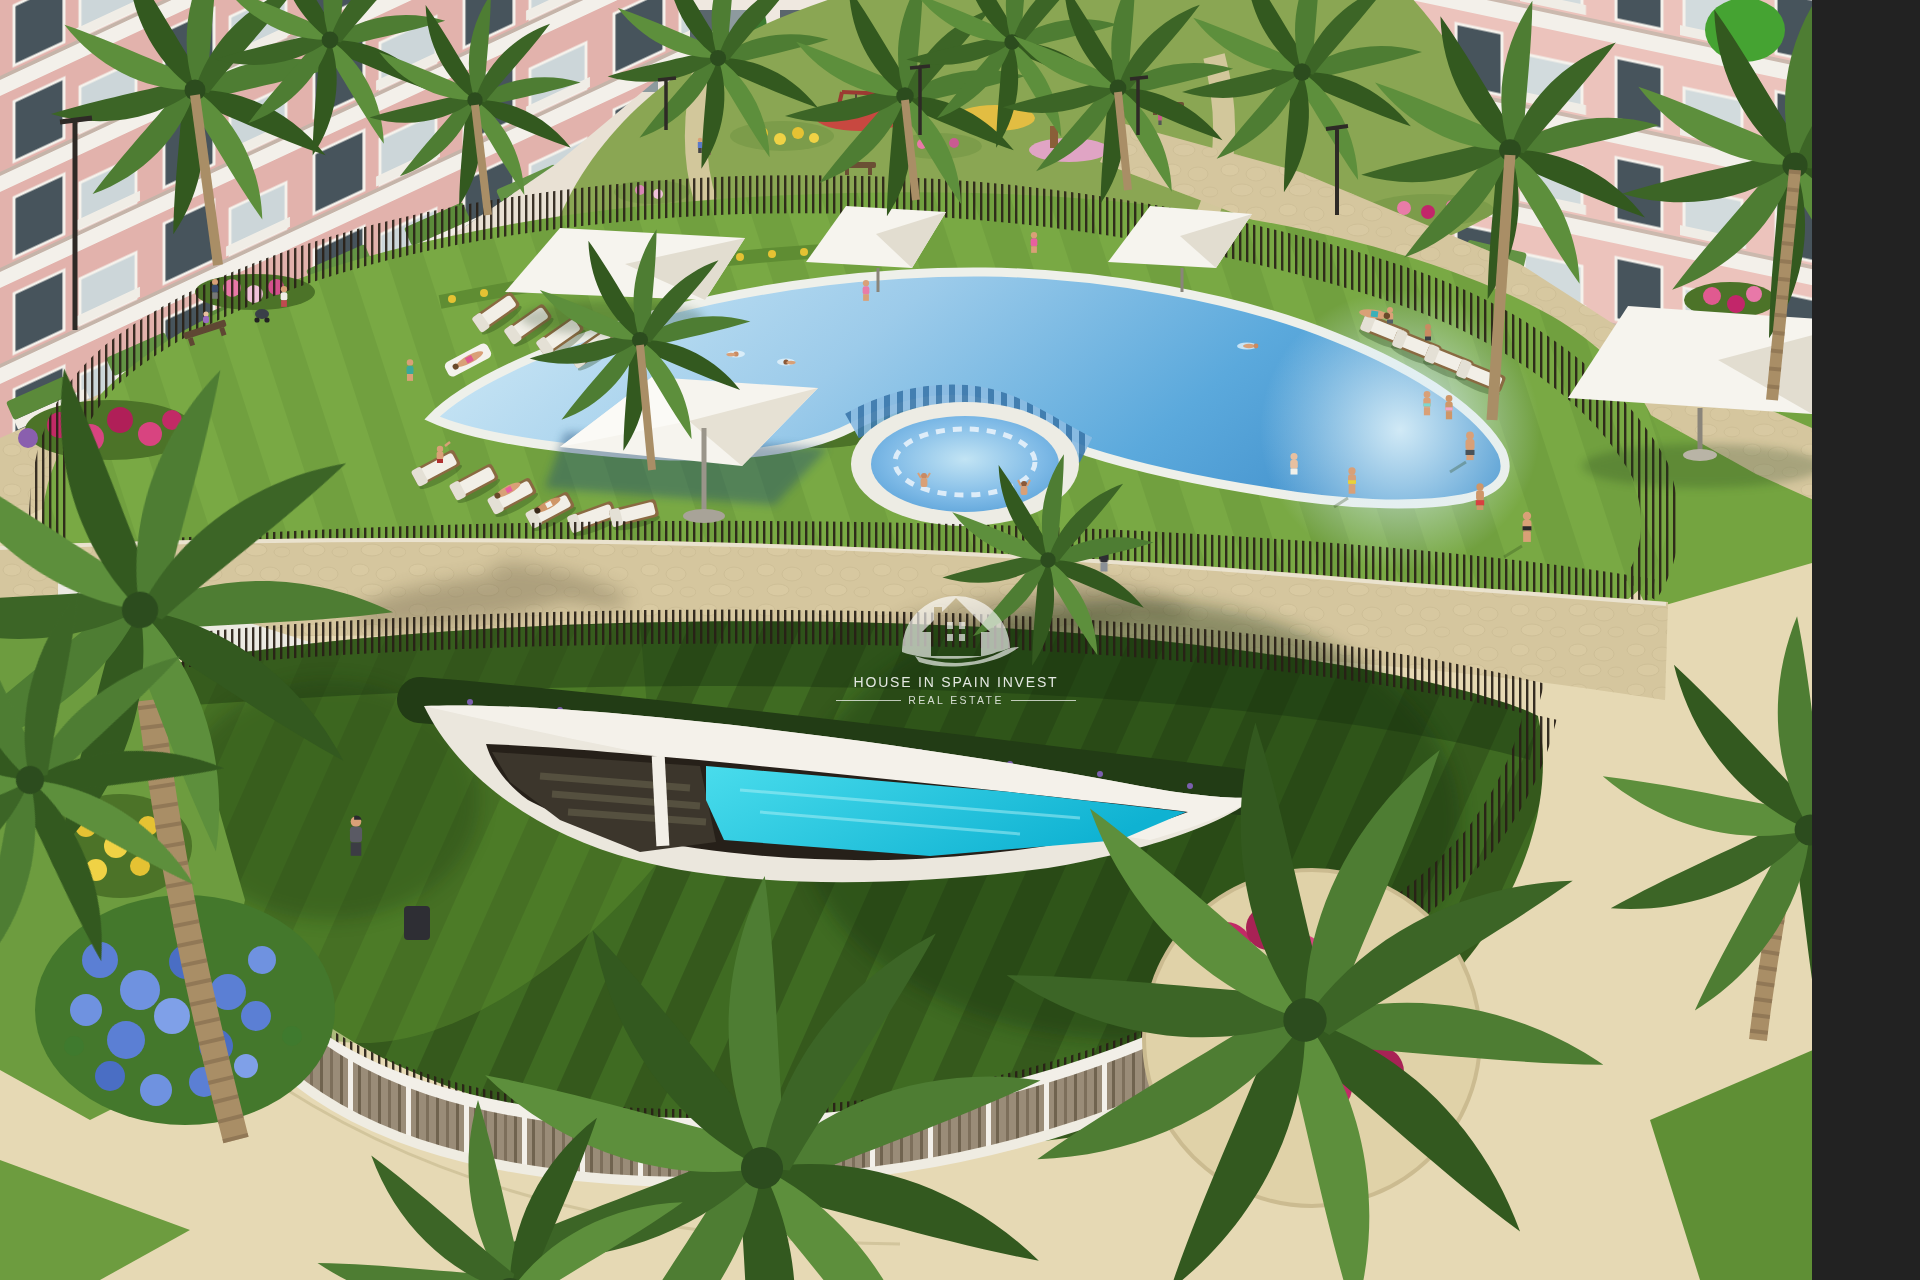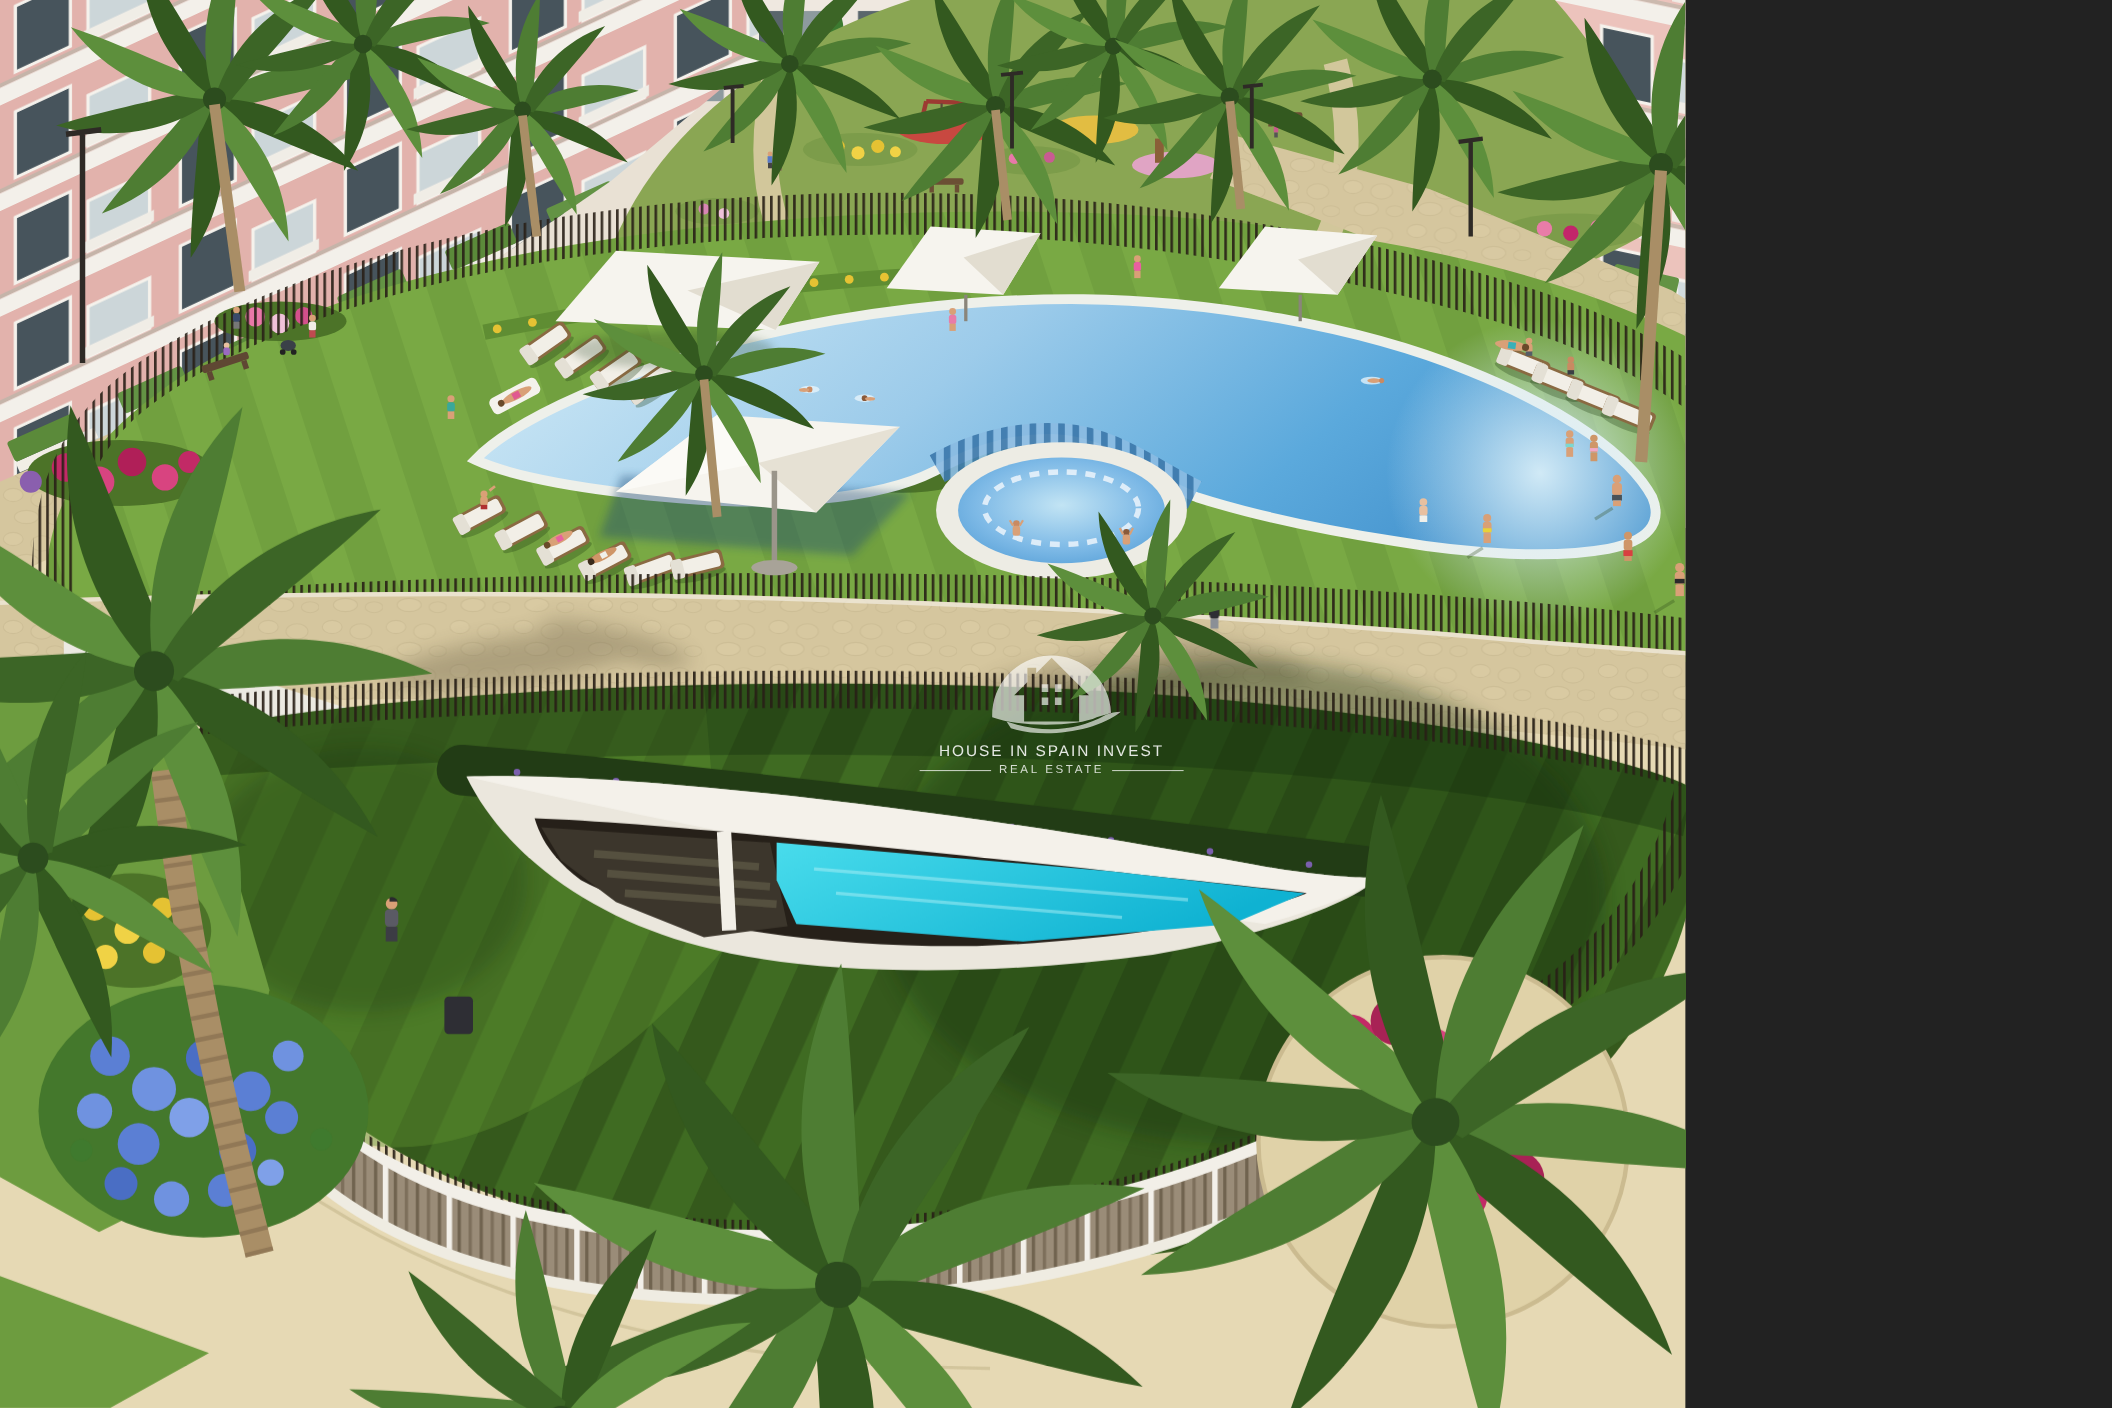--- a/index.html
+++ b/index.html
@@ -1,16 +1,16 @@
 <!DOCTYPE html>
 <html style="--building_pink: #e2b2ac; --building_pink_right: #ecc3bc; --building_white: #f3f0ea; --window_glass: #47545c; --lawn_light: #77a743; --park_lawn: #8aa653; --mound_green: #3f6b22; --mound_green_dark: #35591c; --pool_shallow: #d4ecf7; --pool_deep: #4795cf; --spa_turquoise: #17c2dc; --path_sand: #d5c69e; --sand_light: #e6d9b4; --fence_dark: #281f16; --parasol_white: #f6f4ee; --flower_magenta: #c22a66; --flower_pink: #e886b0; --flower_yellow: #e5c233; --flower_blue: #5b7fd4; --palm_green: #4e7d33; --palm_green_dark: #33591f; --trunk_brown: #a98e66; --fire_orange: #ff8c2a; --jacuzzi_rim: #edece4; --wood_lounger: #8a6a42;"><head>
 <meta charset="utf-8">
 <style>
   html,body{margin:0;padding:0;background:#222;}
-  .scene{position:relative;width:1532px;height:1280px;overflow:hidden;
+  .scene{position:relative;width:1812px;height:1280px;overflow:hidden;
          background:var(--sand_light,#e6d9b4);font-family:"Liberation Sans",sans-serif;}
   svg.art{position:absolute;left:0;top:0;width:1920px;height:1280px;display:block;}
   .watermark{position:absolute;left:836px;top:584px;width:240px;text-align:center;
              color:rgba(255,255,255,.82);pointer-events:none;}
   .wm-logo{display:block;margin:0 auto 2px auto;opacity:.82;}
   .wm-brand{font-size:14px;font-weight:400;letter-spacing:1.8px;white-space:nowrap;
             color:rgba(255,255,255,.88);}
   .wm-tagrow{display:flex;align-items:center;gap:7px;margin-top:4px;}
   .wm-rule{flex:1;height:1px;background:rgba(255,255,255,.7);}
   .wm-tagline{font-size:10.5px;letter-spacing:2.4px;white-space:nowrap;color:rgba(255,255,255,.8);}

